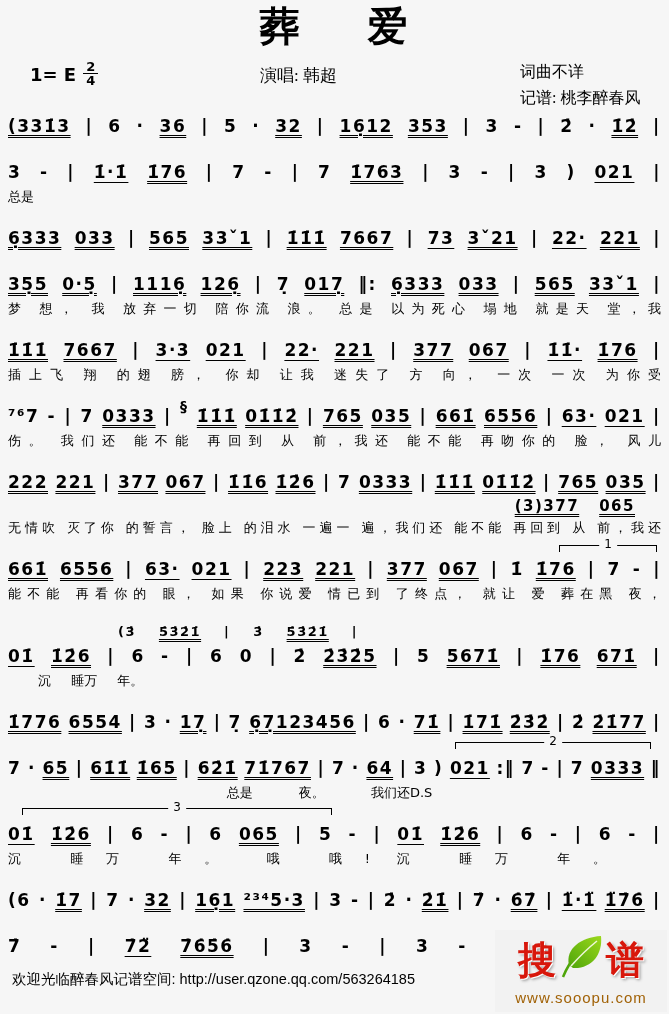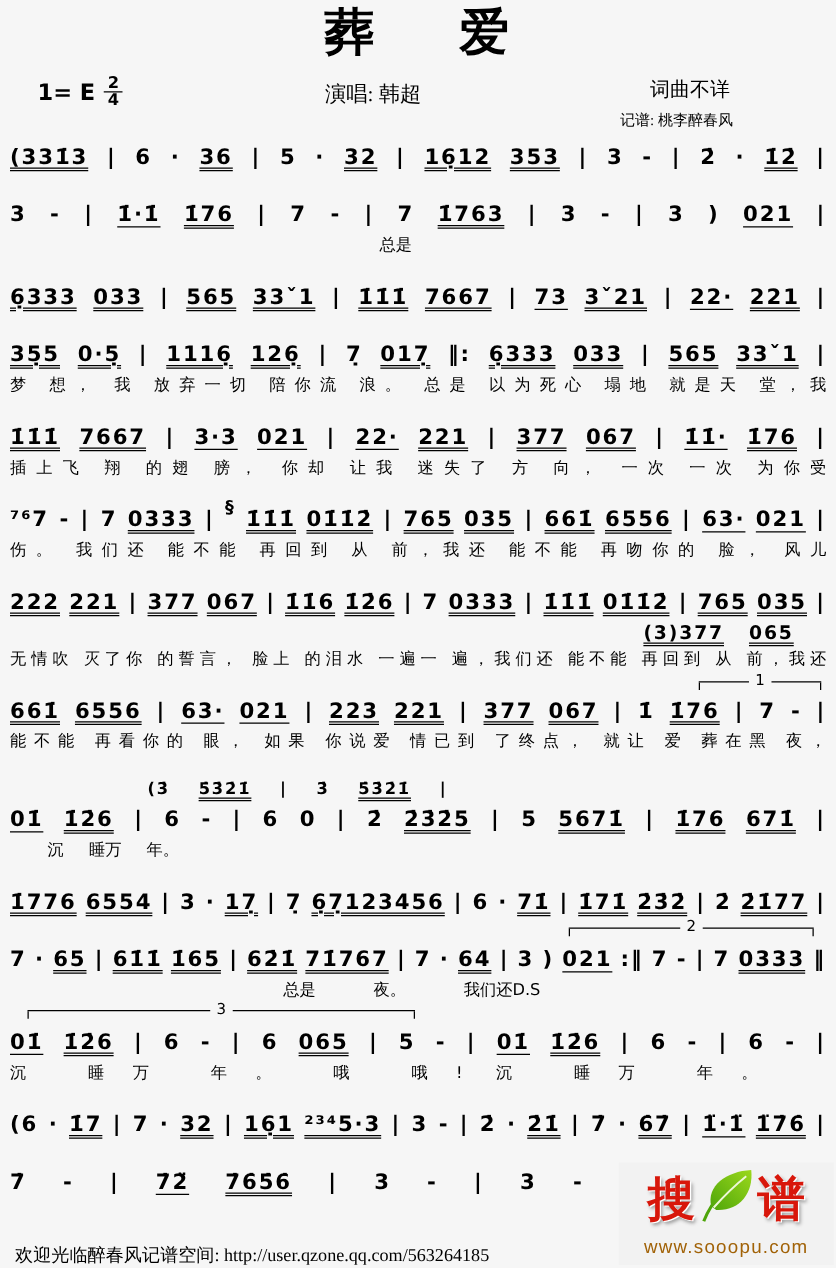--- a/index.html
+++ b/index.html
@@ -15,36 +15,36 @@
   .title{
     text-align:center;font-family:Liberation Mono, monospace;font-weight:bold;
     font-size:40px;line-height:52px;word-spacing:40px;letter-spacing:2px;
   }
   .meta-key{position:absolute;left:22px;top:56px;font-size:18px;font-weight:bold;display:flex;align-items:center;gap:7px;}
   .ts{display:inline-block;text-align:center;}
   .ts-num{display:block;font-size:13px;line-height:13px;border-bottom:1.5px solid #000;padding:0 3px;}
   .ts-den{display:block;font-size:13px;line-height:14px;}
   .meta-singer{position:absolute;left:252px;top:60px;font-size:17px;font-family:"Liberation Serif",serif;}
   .meta-credit{position:absolute;left:512px;top:58px;font-size:16px;font-family:"Liberation Serif",serif;}
-  .meta-transcriber{position:absolute;left:488px;top:84px;font-size:12px;font-family:"Liberation Serif",serif;}
+  .meta-transcriber{position:absolute;left:512px;top:84px;font-size:16px;font-family:"Liberation Serif",serif;}
 
   
   .system{position:relative;margin-bottom:21px;}
   .notation{
     display:flex;justify-content:space-between;align-items:flex-end;
     font-weight:bold;font-size:17px;line-height:25px;white-space:nowrap;
   }
   .tok{letter-spacing:1.5px;}
   .u1{text-decoration:underline solid #000 1.3px;text-underline-offset:4px;}
   .u2,.u3{text-decoration:underline double #000 1px;text-underline-offset:3px;}
   .segno{font-size:14px;position:relative;top:-10px;}
   .lyrics{font-size:13px;line-height:17px;margin-top:3px;}
   .just{text-align:justify;text-align-last:justify;}
   .just-pad{text-align:justify;text-align-last:justify;padding-right:55px;}
-  .lyr-right{text-align:center;padding-right:36px;}
+  .lyr-right{text-align:left;padding-right:36px;}
   .lyr-right2{text-align:center;padding-right:10px;word-spacing:42px;}
   .lyr-left{padding-left:30px;word-spacing:16px;}
   .pickup{
     display:flex;justify-content:space-between;width:240px;margin-left:110px;
     font-size:13px;font-weight:bold;line-height:18px;margin-bottom:3px;
   }
   .sub-notation{
     display:flex;justify-content:flex-end;gap:20px;
     font-size:15px;font-weight:bold;line-height:19px;margin-top:2px;padding-right:26px;
   }
@@ -56,21 +56,21 @@
   .volta::after{right:0;}
   .volta-label{
     position:absolute;left:50%;top:-8px;transform:translateX(-50%);
     background:#f6f6f6;padding:0 5px;font-size:12px;line-height:13px;
   }
   .v1{right:4px;top:-12px;width:98px;}
   .v2{right:10px;top:-14px;width:196px;}
   .v3{left:14px;top:-14px;width:310px;}
 
   
-  .footer-text{position:absolute;left:12px;bottom:0;font-size:14.5px;font-family:Liberation Serif, serif;}
+  .footer-text{position:absolute;left:12px;bottom:25px;font-size:14.5px;font-family:Liberation Sans, sans-serif;}
   .logo{
     position:absolute;right:2px;bottom:2px;width:172px;height:82px;
     background:#f2f2f2;text-align:center;box-sizing:border-box;padding-top:2px;
   }
   .logo-row{display:flex;align-items:center;justify-content:center;gap:1px;height:56px;}
   .logo-char{
     color:#d8170b;font-size:38px;font-weight:bold;font-family:"Liberation Serif",serif;
     text-shadow:1px 1px 0 #fff,2px 2px 3px #9a9a9a;line-height:44px;
   }
   .logo-site{color:#a16207;font-size:15px;letter-spacing:1px;font-family:"Liberation Sans",sans-serif;line-height:20px;}

